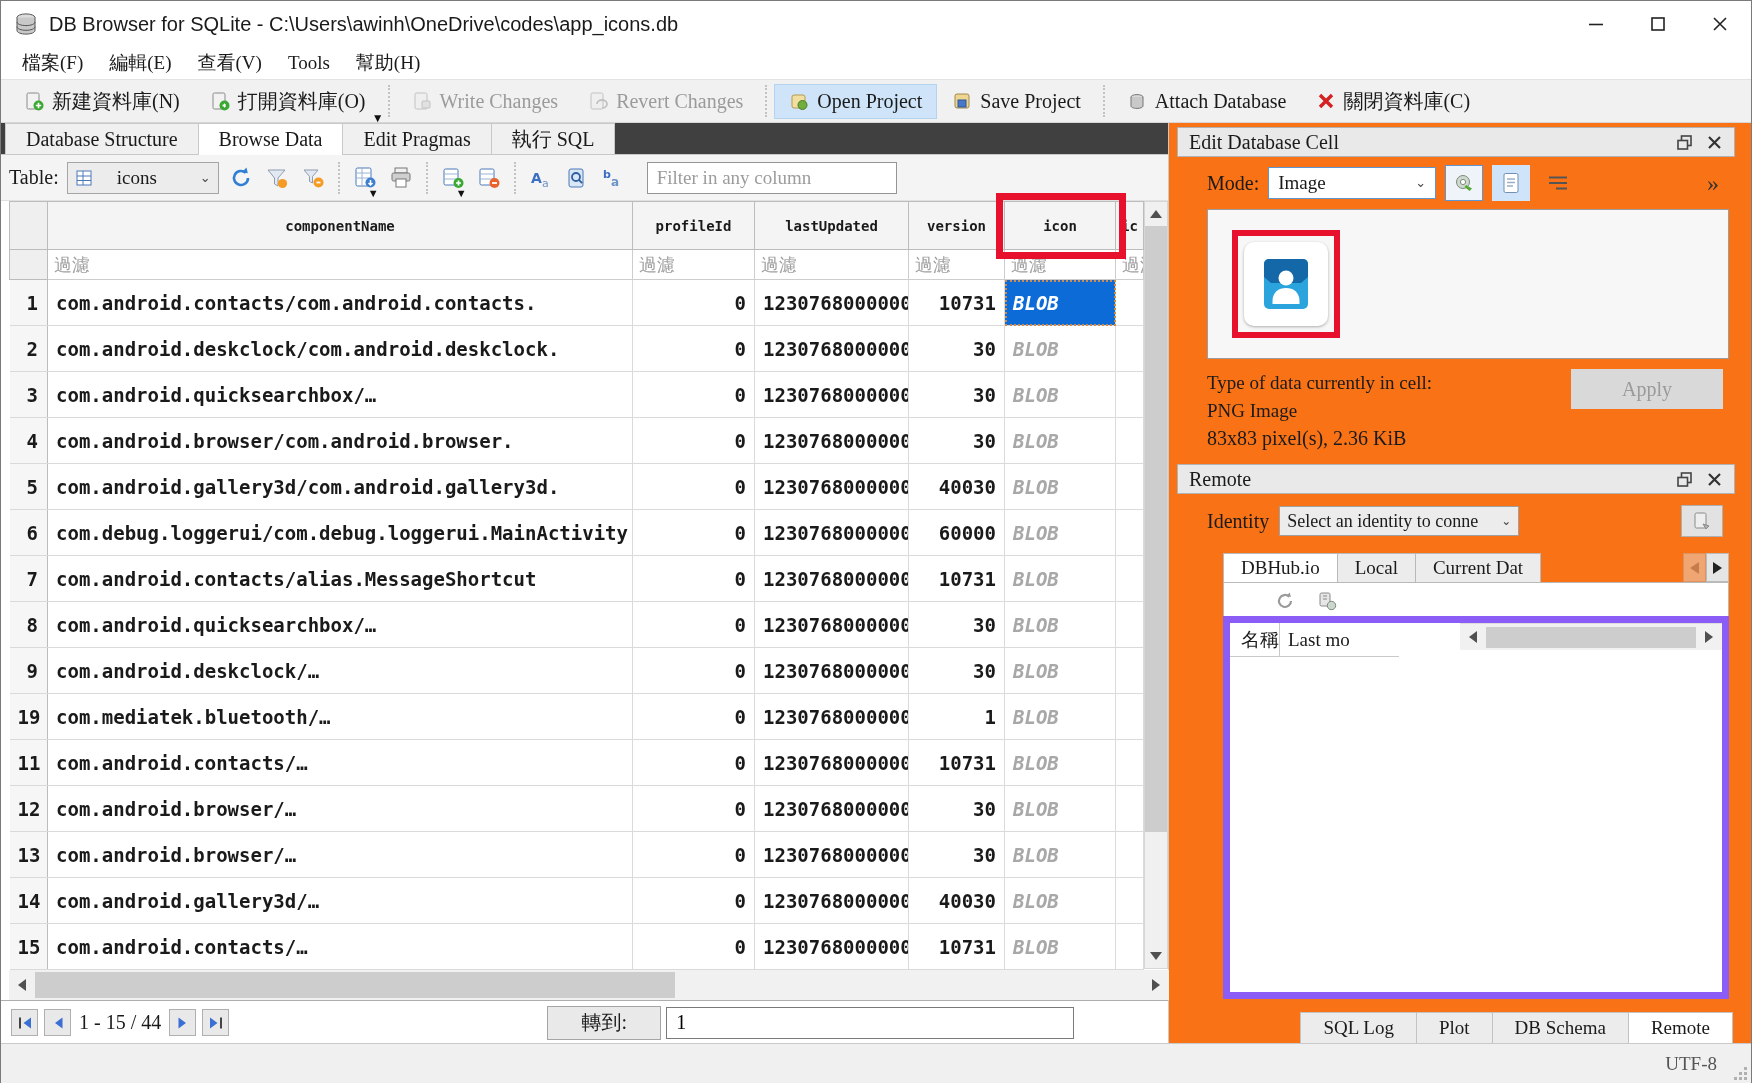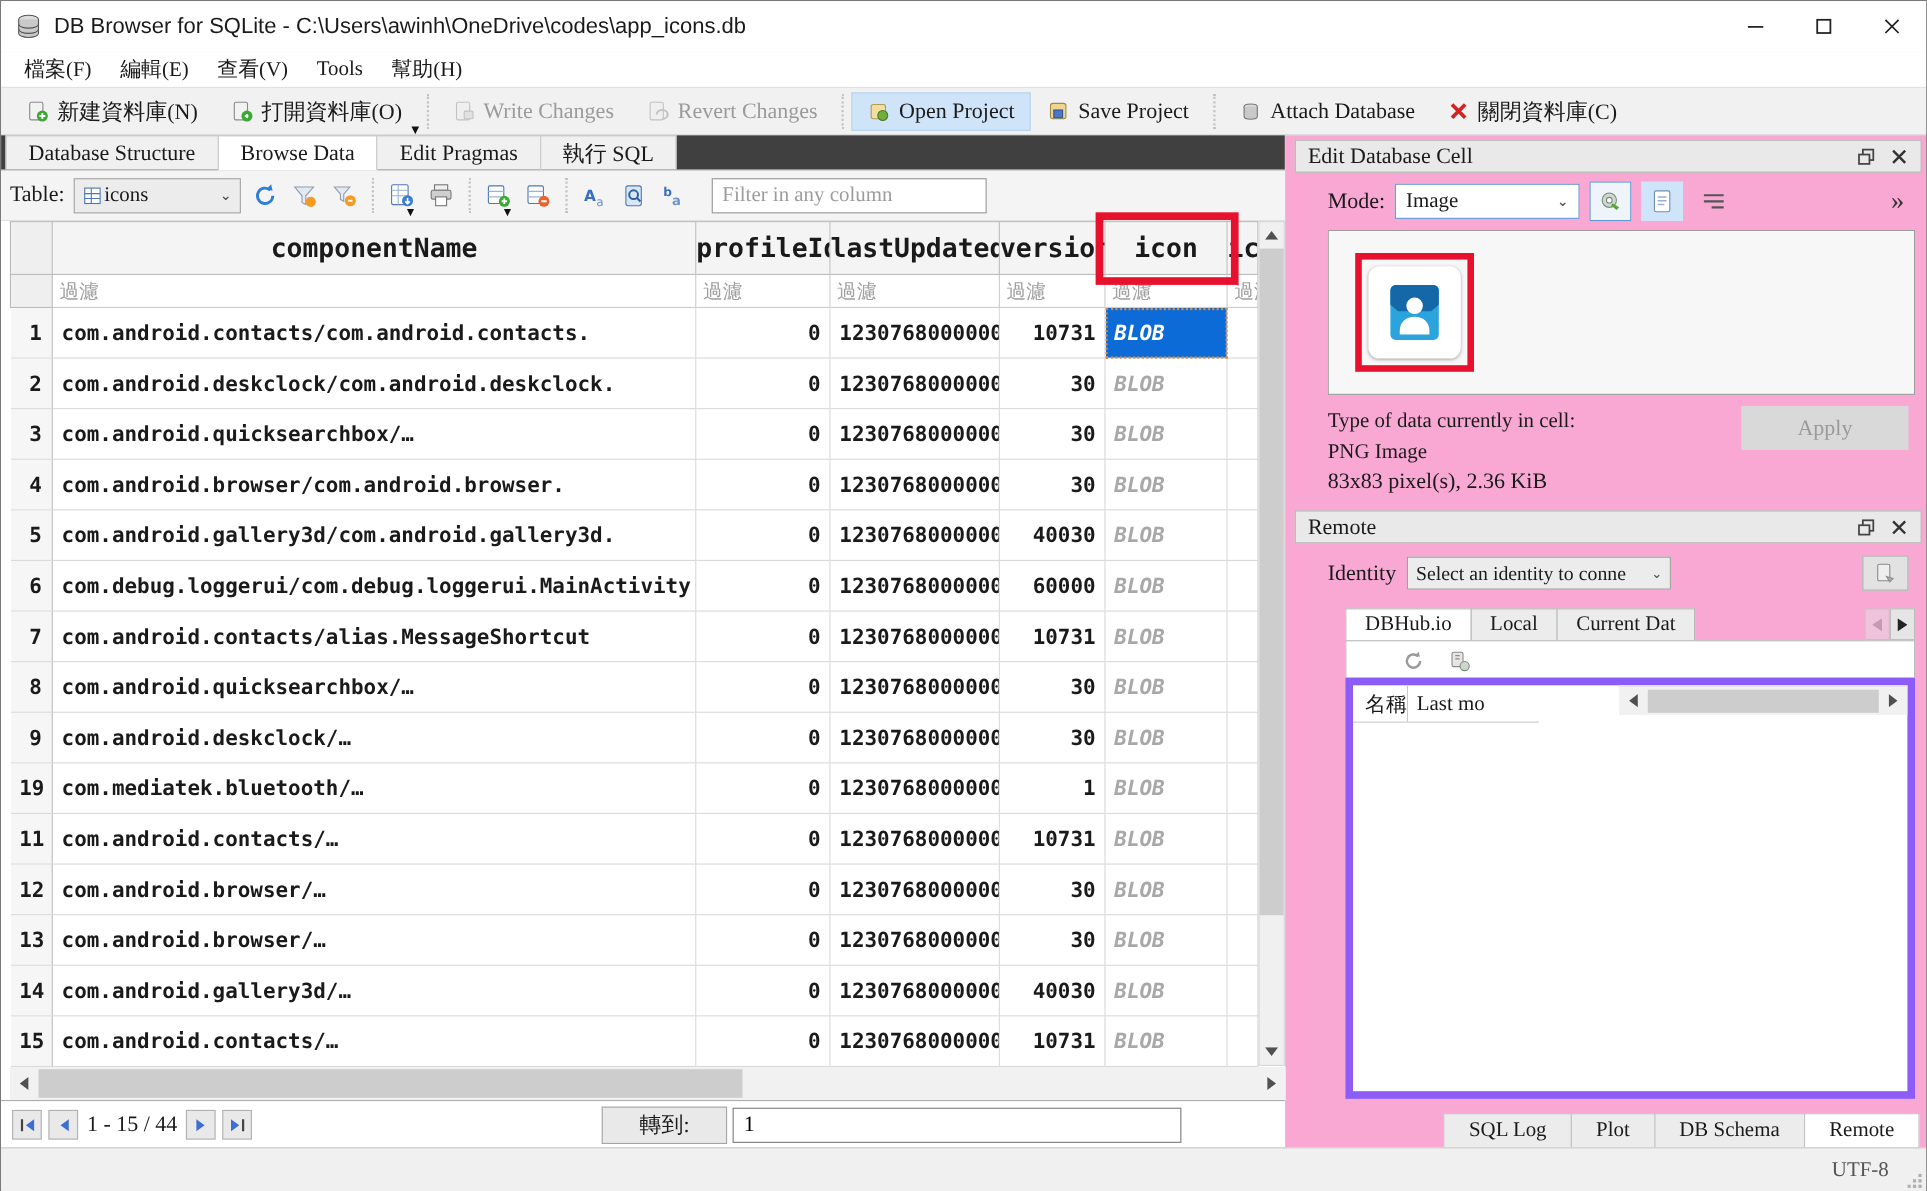--- a/index.html
+++ b/index.html
@@ -31,33 +31,33 @@
   
   .content { display:flex; height:920px; flex:none; }
   .left { width:1168px; flex:none; display:flex; flex-direction:column; background:#fff; border-right:1px solid #c9c9c9; }
 
   .tabbar { height:32px; background:#404040; display:flex; align-items:stretch; padding-left:4px; border-bottom:1px solid #c9c9c9; flex:none; }
   .tab { padding:3px 20px; font-size:20px; display:flex; align-items:center; background:#f0f0f0;
          border:1px solid #c9c9c9; border-bottom:none; margin-right:-1px; white-space:nowrap; }
   .tab.active { background:#fff; margin-bottom:-1px; }
 
   .browsebar { height:46px; background:#f4f4f4; display:flex; align-items:center; gap:4px; padding:0 8px; border-bottom:1px solid #e0e0e0; flex:none; font-size:20px; }
-  .table-select { width:152px; height:32px; background:#ececec; border:1px solid #a5a5a5; display:flex; align-items:center; gap:2px; padding:0 7px; font-size:19px; margin-left:4px; }
+  .table-select { width:152px; height:32px; background:#ececec; border:1px solid #a5a5a5; display:flex; align-items:center; gap:24px; padding:0 7px; font-size:19px; margin-left:4px; }
   .ts-chev { margin-left:auto; font-size:13px; color:#444; }
   .bt-btn { width:36px; height:36px; display:flex; align-items:center; justify-content:center; position:relative; }
   .bt-dd { position:absolute; bottom:-3px; right:4px; font-size:11px; color:#111; }
   .filter-main { width:250px; height:32px; border:1px solid #949494; font-family:"Liberation Serif",serif; font-size:19px; padding:0 9px; color:#14532d; margin-left:12px; }
   .filter-main::placeholder { color:#9c9c9c; }
 
   
   .grid-wrap { position:relative; display:flex; margin-left:8px; flex:none; }
   table.grid { border-collapse:collapse; table-layout:fixed; width:1134px; font-family:"DejaVu Sans Mono", monospace; }
   .col-num{width:38px} .col-componentName{width:585px} .col-profileId{width:122px}
   .col-lastUpdated{width:154px} .col-version{width:96px} .col-icon{width:111px} .col-partial{width:28px}
-  th.h { height:48px; background:#f4f4f4; border:1px solid #bcbcbc; font-size:24px; font-weight:bold; text-align:center; overflow:hidden; white-space:nowrap; }
+  th.h { height:48px; background:#f4f4f4; border:1px solid #bcbcbc; font-size:14px; font-weight:bold; text-align:center; overflow:hidden; white-space:nowrap; }
   th.h-num { background:#efefef; }
   td.f { height:30px; background:#fff; border:1px solid #cdcdcd; padding:0; overflow:hidden; }
   td.f-num { background:#efefef; border-color:#bcbcbc; }
   .filter-box { height:100%; display:flex; align-items:center; padding-left:6px; color:#a0a0a0; font:18px "Liberation Serif", serif; white-space:nowrap; overflow:hidden; }
   td.c { height:46px; border-right:1px solid #dadada; border-bottom:1px solid #dadada; font-size:19px; font-weight:bold; white-space:nowrap; overflow:hidden; padding:0 8px; background:#fff; }
   td.c-num { background:#f6f6f6; text-align:right; border-right:1px solid #bcbcbc; padding-right:9px; }
   td.c-componentName { text-align:left; }
   td.num { text-align:right; }
   td.c-icon { font-style:italic; color:#a8a8a8; text-align:left; }
   td.c-icon.selected { background:var(--sel-color,#0d6bd8); color:#fff; outline:2px dotted #cf8a4a; outline-offset:-2px; }
@@ -74,21 +74,21 @@
   .hs-thumb { width:640px; height:26px; background:#cdcdcd; flex:none; }
   .hs-track { flex:1; }
 
   .pager { height:44px; display:flex; align-items:center; padding:0 10px; background:#fff; border-top:1px solid #adadad; flex:none; }
   .pg-btn { width:27px; height:27px; background:#e9e9e9; border:1px solid #b0b0b0; display:flex; align-items:center; justify-content:center; margin-right:6px; flex:none; }
   .pg-range { font-size:20px; margin:0 8px 0 2px; white-space:nowrap; }
   .goto-btn { margin-left:312px; width:114px; height:34px; background:#e9e9e9; border:1px solid #a5a5a5; display:flex; align-items:center; justify-content:center; font-size:20px; flex:none; }
   .goto-input { width:408px; height:32px; margin-left:5px; border:1px solid #7a7a7a; font:20px "Liberation Serif",serif; padding:0 9px; }
 
   
-  .dock { flex:1; background:#f9a8d4; display:flex; flex-direction:column; padding:4px 4px 0 8px; }
+  .dock { flex:1; background:#f97316; display:flex; flex-direction:column; padding:4px 16px 0 8px; }
   .panel-header { height:30px; background:#e9e9e9; border:1px solid #b2b2b2; display:flex; align-items:center; padding:0 6px 0 11px; font-size:20px; flex:none; }
   .ph-btns { margin-left:auto; display:flex; gap:14px; padding-right:6px; }
   .mode-row { height:48px; display:flex; align-items:center; gap:9px; padding:4px 6px 0 30px; font-size:20px; flex:none; }
   .mode-select { width:168px; height:32px; background:#fff; border:1px solid #5e96d2; display:flex; align-items:center; padding:0 9px; font-size:19px; }
   .mode-btn { width:38px; height:36px; display:flex; align-items:center; justify-content:center; border:1px solid transparent; }
   .mode-btn.bordered { border-color:#5e96d2; background:#eef4fa; }
   .mode-btn.selected { background:var(--accent,#cfe4f8); }
   .more { margin-left:auto; font-size:24px; color:#333; padding-right:10px; }
   .preview { margin:4px 6px 0 30px; height:150px; border:1px solid #9c9c9c; background:#f7f7f7; display:flex; align-items:center; padding-left:24px; flex:none; }
   .red-wrap { border:6px solid var(--ann-color,#e8112d); padding:6px; background:transparent; }

